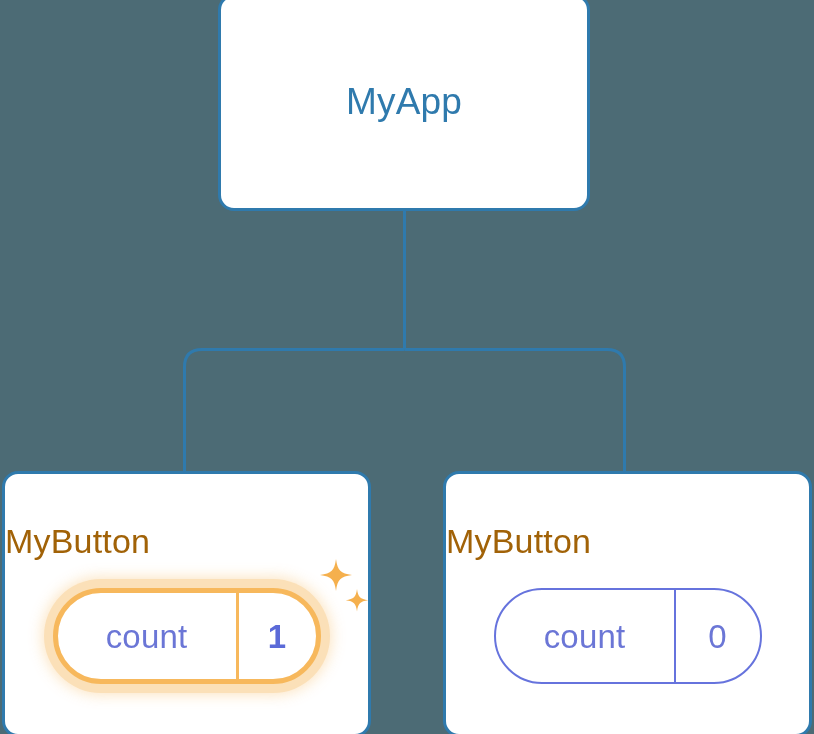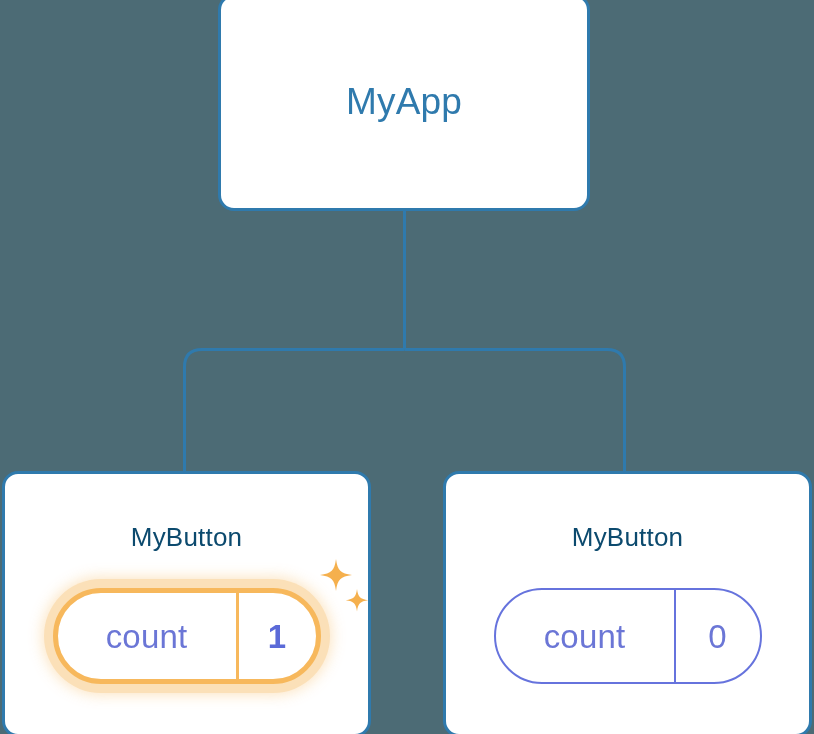--- a/index.html
+++ b/index.html
@@ -74,25 +74,24 @@
   }
   #node-child-1 {
     left: 443px;
     width: 369px;
   }
   .child-node .node-title {
     position: absolute;
     left: 0;
     right: 0;
     top: 50px;
-    text-align: center;
-    font-size: 26px;
-    font-weight: 400;
-    letter-spacing: 0.2px;
-    color: #0c4a6e;
+    font-size: 34px;
+    font-weight: 400;
+    letter-spacing: 0.2px;
+    color: #a16207;
     line-height: 1;
   }
 
   
   .pill-wrap {
     position: absolute;
     left: 0;
     right: 0;
     top: 114px;
     display: flex;

